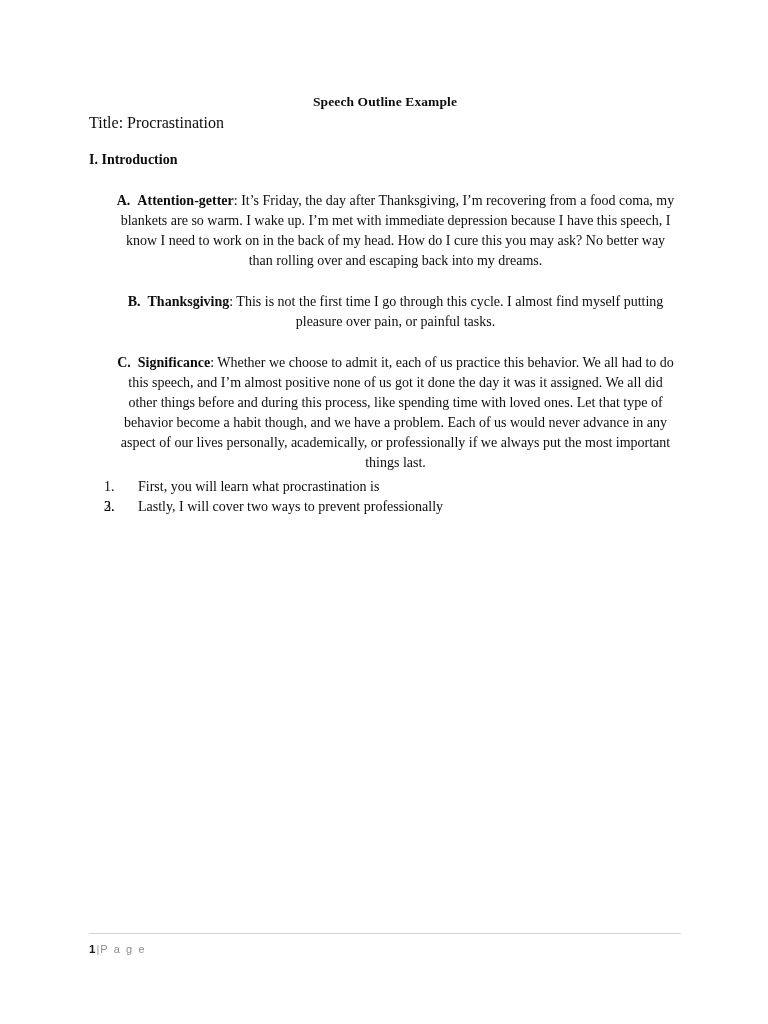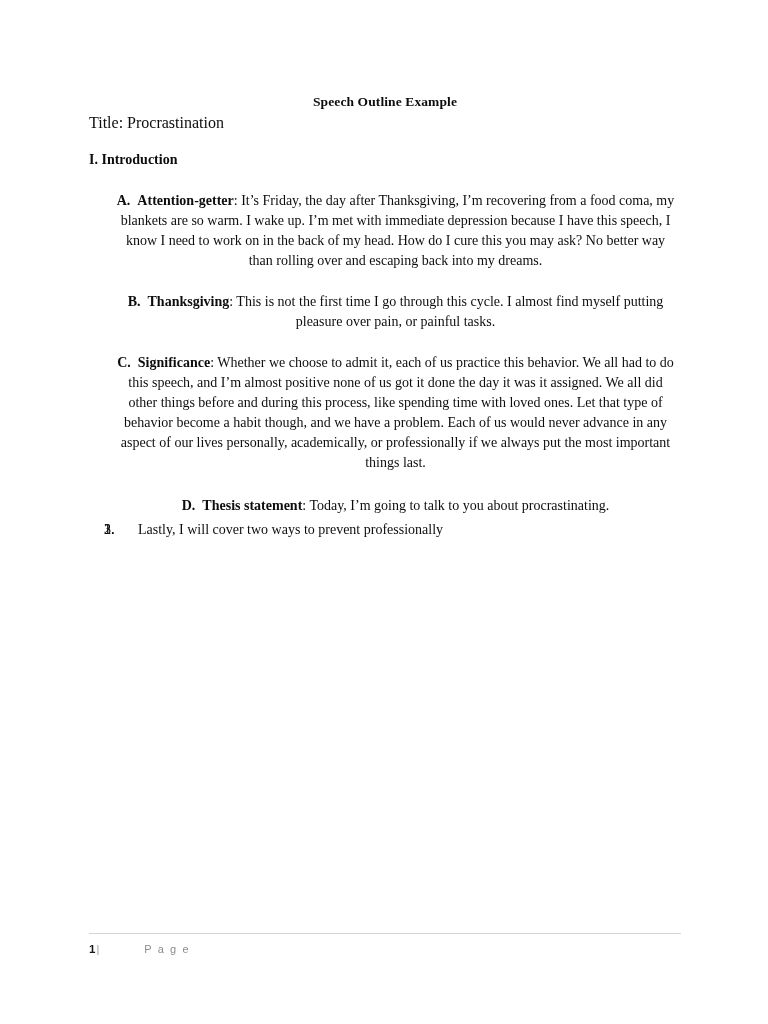--- a/index.html
+++ b/index.html
@@ -138,21 +138,20 @@
   }
 
   .footer-text .sep {
     color: #9a9a9a;
     padding: 0 1px 0 1px;
   }
 
   .footer-text .pageword {
     color: #8c8c8c;
     letter-spacing: 1.6px;
-    margin-left: 44px;
   }
 </style>
 </head>
 <body>
 
 <div class="page">
 
   <div class="content">
 
     <div class="doc-title">Speech Outline Example</div>
@@ -166,28 +165,25 @@
     </div>
 
     <div class="outline-item">
       <span class="marker">B.</span><span class="marker-gap"></span><span class="label">Thanksgiving</span><span>:</span><span> This is not the first time I go through this cycle. I almost find myself putting pleasure over pain, or painful tasks.</span>
     </div>
 
     <div class="outline-item">
       <span class="marker">C.</span><span class="marker-gap"></span><span class="label">Significance</span><span>:</span><span> Whether we choose to admit it, each of us practice this behavior. We all had to do this speech, and I’m almost positive none of us got it done the day it was it assigned. We all did other things before and during this process, like spending time with loved ones. Let that type of behavior become a habit though, and we have a problem. Each of us would never advance in any aspect of our lives personally, academically, or professionally if we always put the most important things last.</span>
     </div>
 
-    <div class="outline-item outline-item-d">
-      <span class="marker">D.</span><span class="marker-gap"></span><span class="label">Thesis statement</span><span>:</span><span>  Today, I’m going to talk to you about procrastinating.</span>
-    </div>
 
 
     <ol class="numbered-list">
       <li>
-        <span class="num">1.</span>
+        <span class="num">1.</span><span>First, you will learn what procrastination is</span>
       </li>
       <li>
         <span class="num">2.</span>
       </li>
       <li>
         <span class="num">3.</span><span>Lastly, I will cover two ways to prevent professionally</span>
       </li>
     </ol>
 
   </div>

